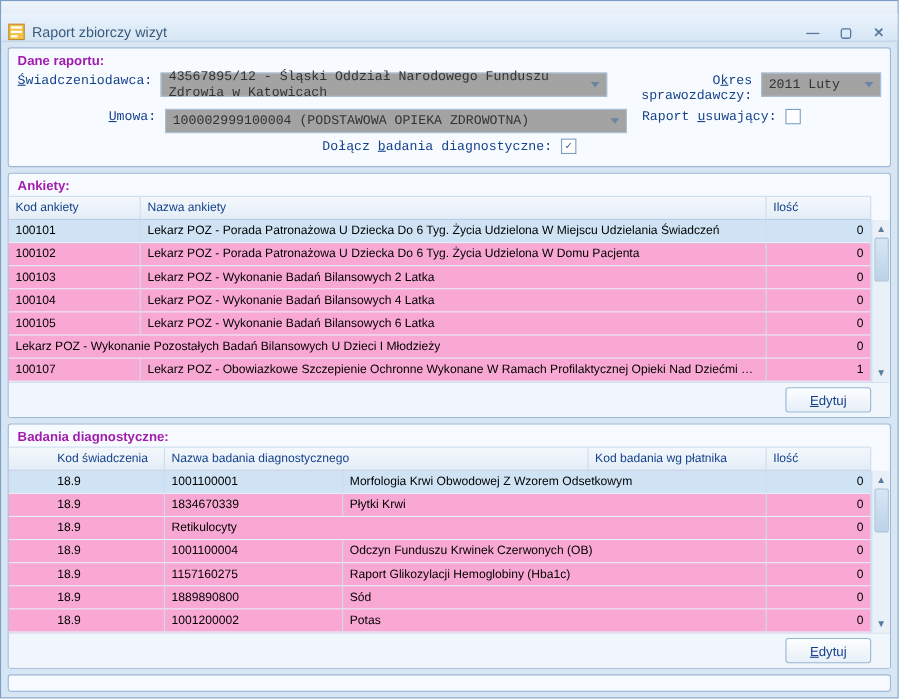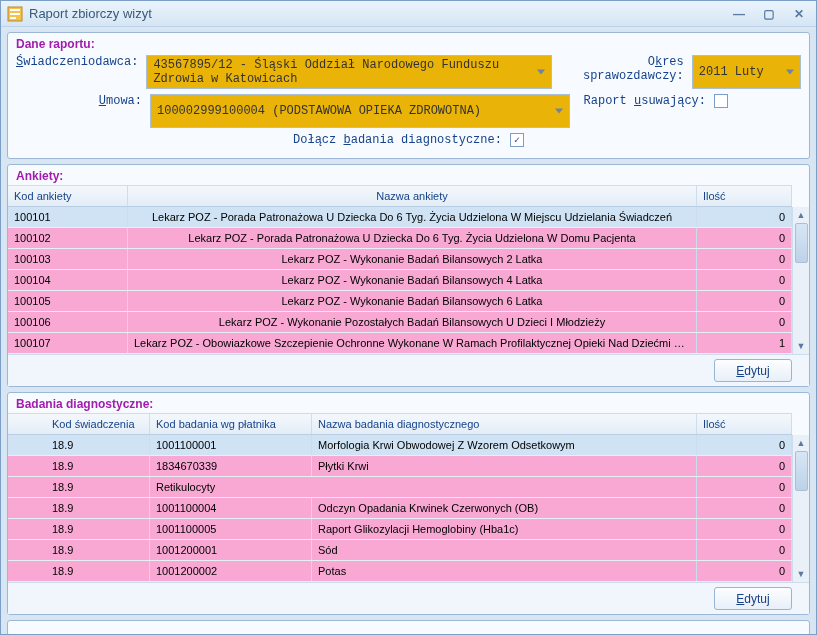--- a/index.html
+++ b/index.html
@@ -15,24 +15,25 @@
   width: 817px;
   height: 635px;
   border: 1px solid #7a9ec5;
   background: linear-gradient(#eef4fb, #d8e6f3 30px, #d8e6f3);
   display: flex;
   flex-direction: column;
 }
 .titlebar {
   height: 26px;
   display: flex;
-  align-items: center;
+  align-items: flex-end;
   padding: 0 6px;
   background: linear-gradient(#eaf3fc, #d6e6f5);
   border-bottom: 1px solid #bcd2e8;
+  margin-top: 11px;
 }
 .titlebar .icon { width: 16px; height: 16px; margin-right: 6px; }
 .titlebar .title { flex: 1; color: #3a5a7a; font-size: 13px; }
 .titlebar .btns { display: flex; gap: 8px; }
 .titlebar .btns span { width: 22px; text-align:center; color: #5a7aa0; cursor: pointer; font-weight: bold; }
 .content { flex: 1; padding: 5px 6px; display: flex; flex-direction: column; gap: 5px; overflow:hidden;}
 .panel {
   border: 1px solid #9db8d6;
   border-radius: 3px;
   background: #f7fbff;
@@ -43,23 +44,23 @@
   color: #a21caf;
   font-weight: bold;
   padding: 4px 8px 2px 8px;
   font-size: 12px;
 }
 .form-grid { padding: 2px 8px 6px 8px; }
 .form-row { display: flex; align-items: flex-start; margin-bottom: 5px; gap: 8px; font-family: Liberation Mono, monospace; }
 .form-label { color: #15428b; text-align: right; }
 .label-col1 { width: 126px; }
 .select {
-  height: 34px;
+  height: 22px;
   border: 1px solid #a9bfd6;
-  background: #eab308;
+  background: #a3a3a3;
   display: flex;
   align-items: center;
   padding: 0 28px 0 6px;
   position: relative;
   color: #333;
   font-size: 12px;
 }
 .select::after {
   content: "";
   position: absolute; right: 6px; top: 50%; transform: translateY(-50%);
@@ -103,21 +104,21 @@
   min-width: 78px; height: 23px;
   border: 1px solid #98b5d4; border-radius: 3px;
   background: linear-gradient(#fdfeff, #e7eff8);
   color: #15428b;
   display:inline-flex; align-items:center; justify-content:center;
   cursor:pointer; font-size:12px;
 }
 .footer { padding: 6px 8px 8px 8px; display:flex; justify-content:flex-end; gap:10px; }
 
 
-.a-c1{width:120px;} .a-c2{flex:1;text-align:center;} .a-c3{width:95px;}
+.a-c1{width:120px;} .a-c2{flex:1;} .a-c3{width:95px;}
 
 .b-c1{width:142px;padding-left:44px;} .b-c2{width:162px;} .b-c3{flex:1;} .b-c4{width:95px;}
 .table-inner{margin-right:17px;}
 </style>
 </head>
 <body>
 
 <div class="window">
   <div class="titlebar">
     <svg class="icon" viewBox="0 0 16 16">
@@ -191,21 +192,20 @@
                 <div class="td a-c1">100104</div>
                 <div class="td a-c2">Lekarz POZ - Wykonanie Badań Bilansowych 4 Latka</div>
                 <div class="td a-c3 num">0</div>
               </div>
               <div class="tr">
                 <div class="td a-c1">100105</div>
                 <div class="td a-c2">Lekarz POZ - Wykonanie Badań Bilansowych 6 Latka</div>
                 <div class="td a-c3 num">0</div>
               </div>
               <div class="tr">
-                <div class="td a-c1">100106</div>
                 <div class="td a-c2">Lekarz POZ - Wykonanie Pozostałych Badań Bilansowych U Dzieci I Młodzieży</div>
                 <div class="td a-c3 num">0</div>
               </div>
               <div class="tr">
                 <div class="td a-c1">100107</div>
                 <div class="td a-c2">Lekarz POZ - Obowiazkowe Szczepienie Ochronne Wykonane W Ramach Profilaktycznej Opieki Nad Dziećmi W...</div>
                 <div class="td a-c3 num">1</div>
               </div>
             </div>
         </div>
@@ -220,22 +220,22 @@
         <div class="btn"><span style="text-decoration:underline">E</span>dytuj</div>
       </div>
     </div>
 
     <div class="panel">
       <div class="panel-title">Badania diagnostyczne:</div>
       <div class="table-wrap">
         <div class="table-inner">
           <div class="table-head">
             <div class="th b-c1">Kod świadczenia</div>
+            <div class="th b-c3">Nazwa badania diagnostycznego</div>
             <div class="th b-c2">Kod badania wg płatnika</div>
-            <div class="th b-c3">Nazwa badania diagnostycznego</div>
             <div class="th b-c4">Ilość</div>
           </div>
           <div class="table-body" id="badania-body">
               <div class="tr sel">
                 <div class="td b-c1">18.9</div>
                 <div class="td b-c2">1001100001</div>
                 <div class="td b-c3">Morfologia Krwi Obwodowej Z Wzorem Odsetkowym</div>
                 <div class="td b-c4 num">0</div>
               </div>
               <div class="tr">
@@ -245,32 +245,32 @@
                 <div class="td b-c4 num">0</div>
               </div>
               <div class="tr">
                 <div class="td b-c1">18.9</div>
                 <div class="td b-c3">Retikulocyty</div>
                 <div class="td b-c4 num">0</div>
               </div>
               <div class="tr">
                 <div class="td b-c1">18.9</div>
                 <div class="td b-c2">1001100004</div>
-                <div class="td b-c3">Odczyn Opadania Krwinek Czerwonych (OB)</div>
-                <div class="td b-c4 num">0</div>
-              </div>
-              <div class="tr">
-                <div class="td b-c1">18.9</div>
-                <div class="td b-c2">1001100005</div>
+                <div class="td b-c3">Odczyn Funduszu Krwinek Czerwonych (OB)</div>
+                <div class="td b-c4 num">0</div>
+              </div>
+              <div class="tr">
+                <div class="td b-c1">18.9</div>
+                <div class="td b-c2">1157160275</div>
                 <div class="td b-c3">Raport Glikozylacji Hemoglobiny (Hba1c)</div>
                 <div class="td b-c4 num">0</div>
               </div>
               <div class="tr">
                 <div class="td b-c1">18.9</div>
-                <div class="td b-c2">1001200001</div>
+                <div class="td b-c2">1889890800</div>
                 <div class="td b-c3">Sód</div>
                 <div class="td b-c4 num">0</div>
               </div>
               <div class="tr">
                 <div class="td b-c1">18.9</div>
                 <div class="td b-c2">1001200002</div>
                 <div class="td b-c3">Potas</div>
                 <div class="td b-c4 num">0</div>
               </div>
             </div>

